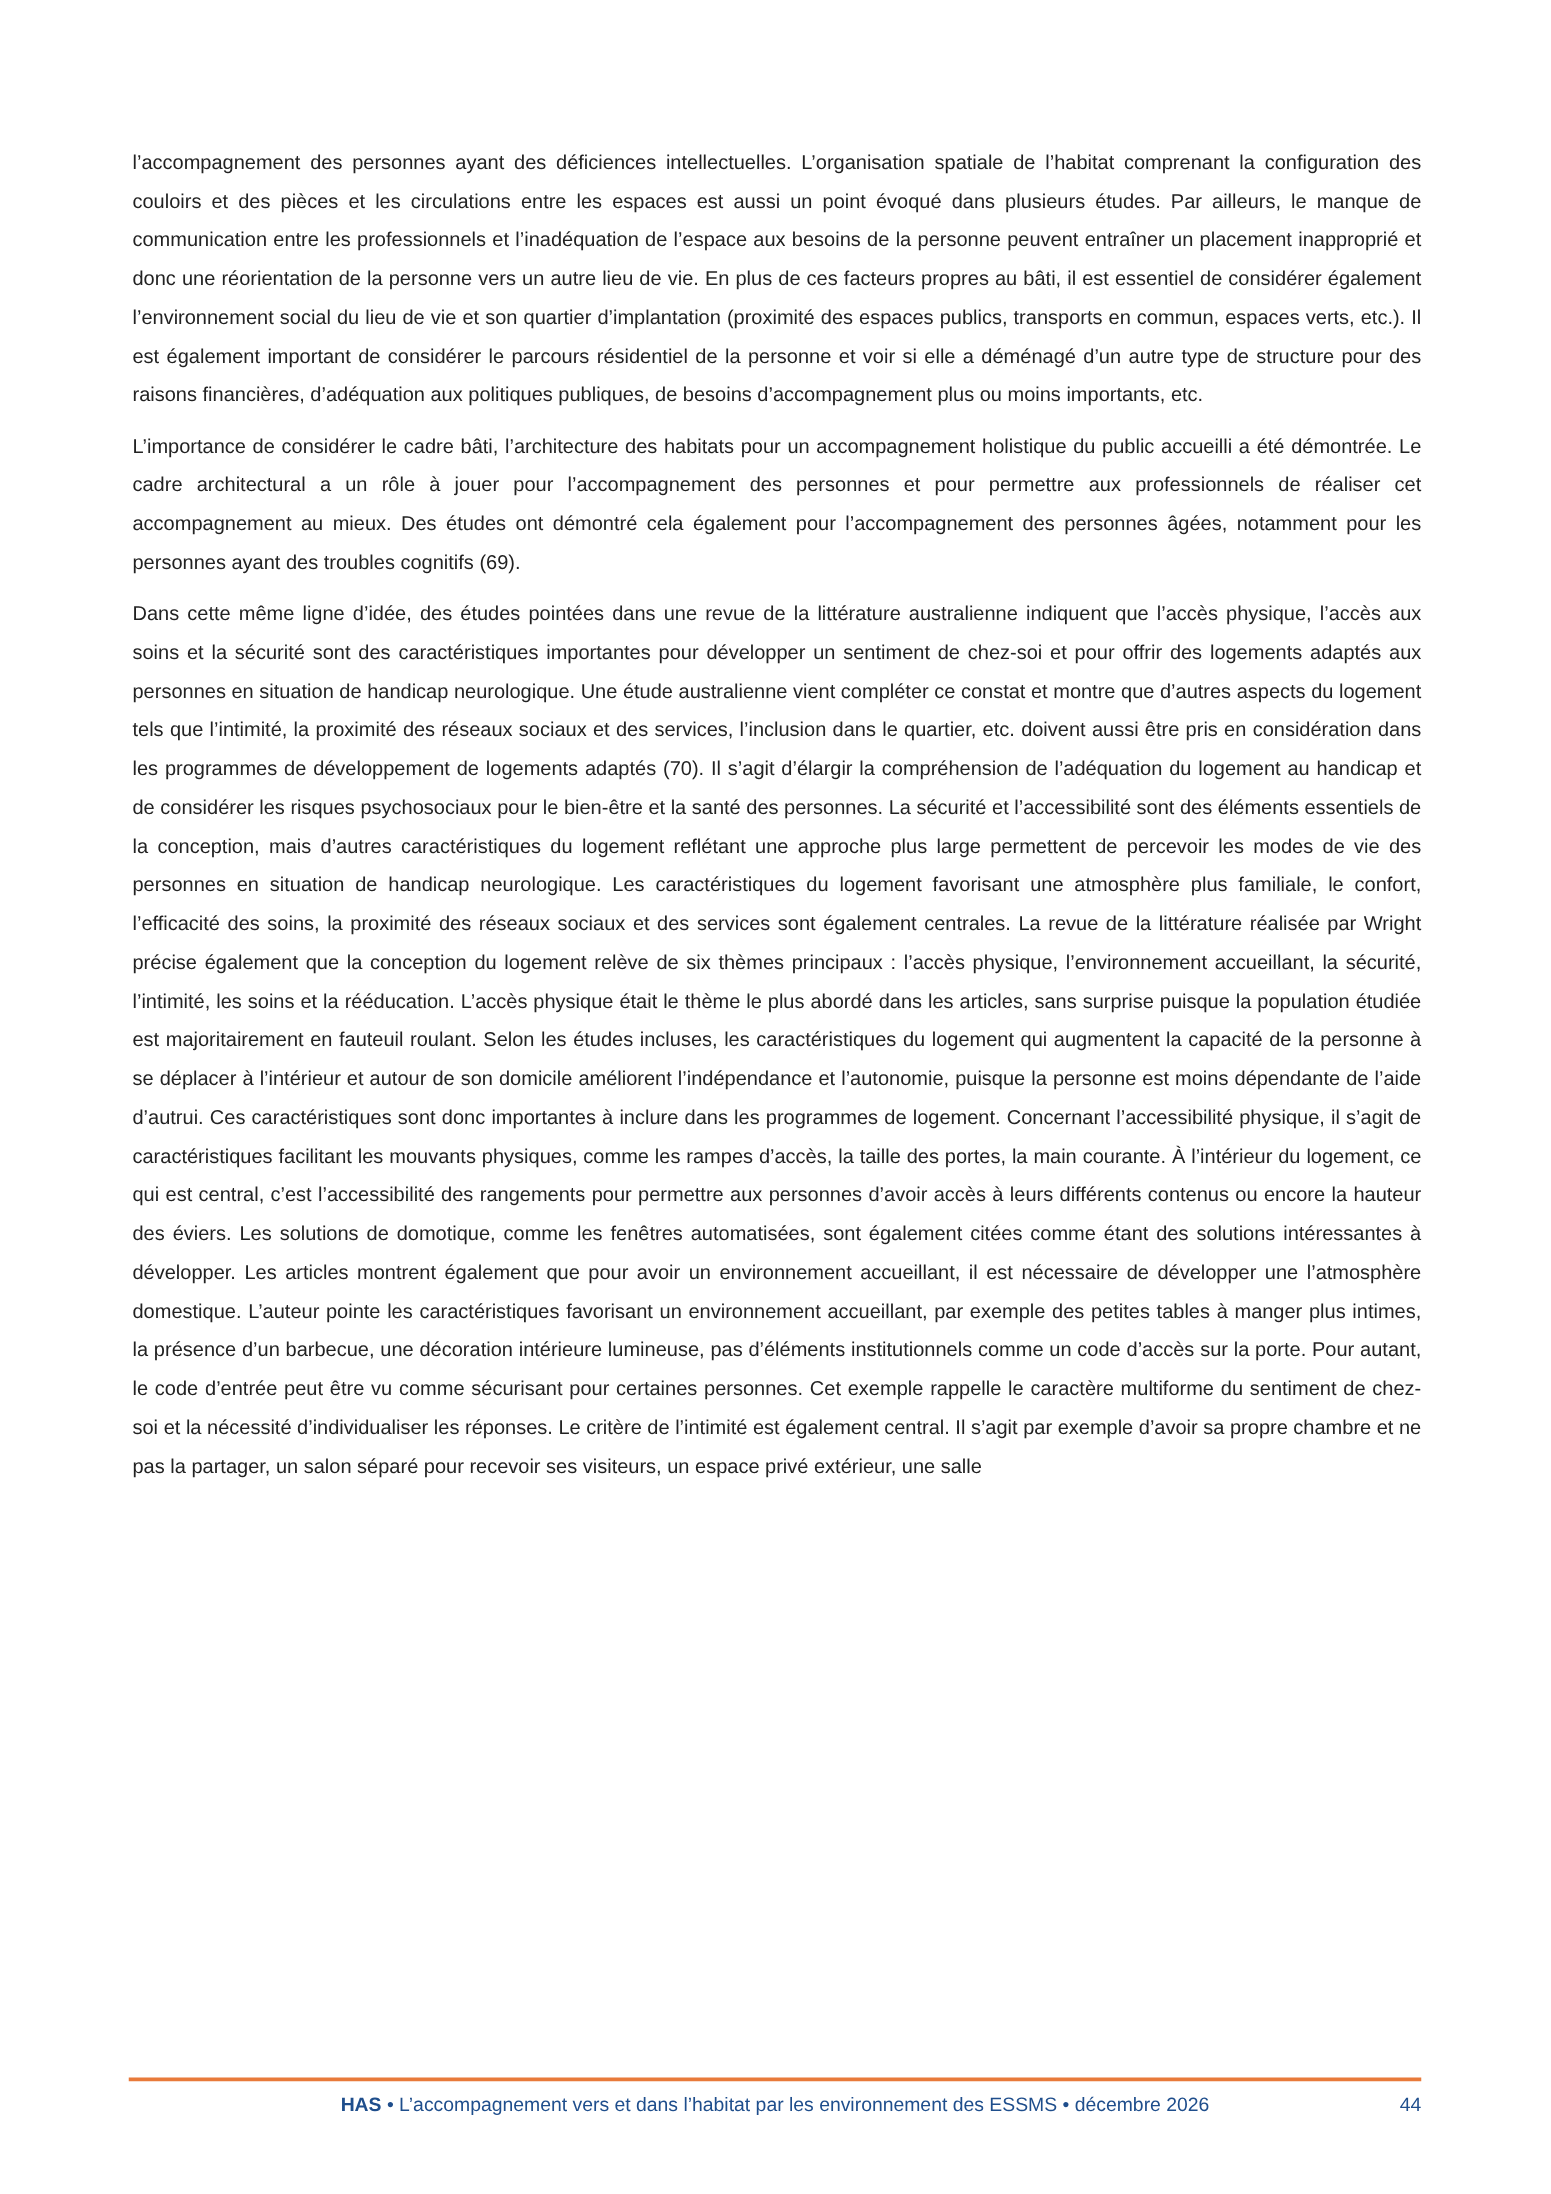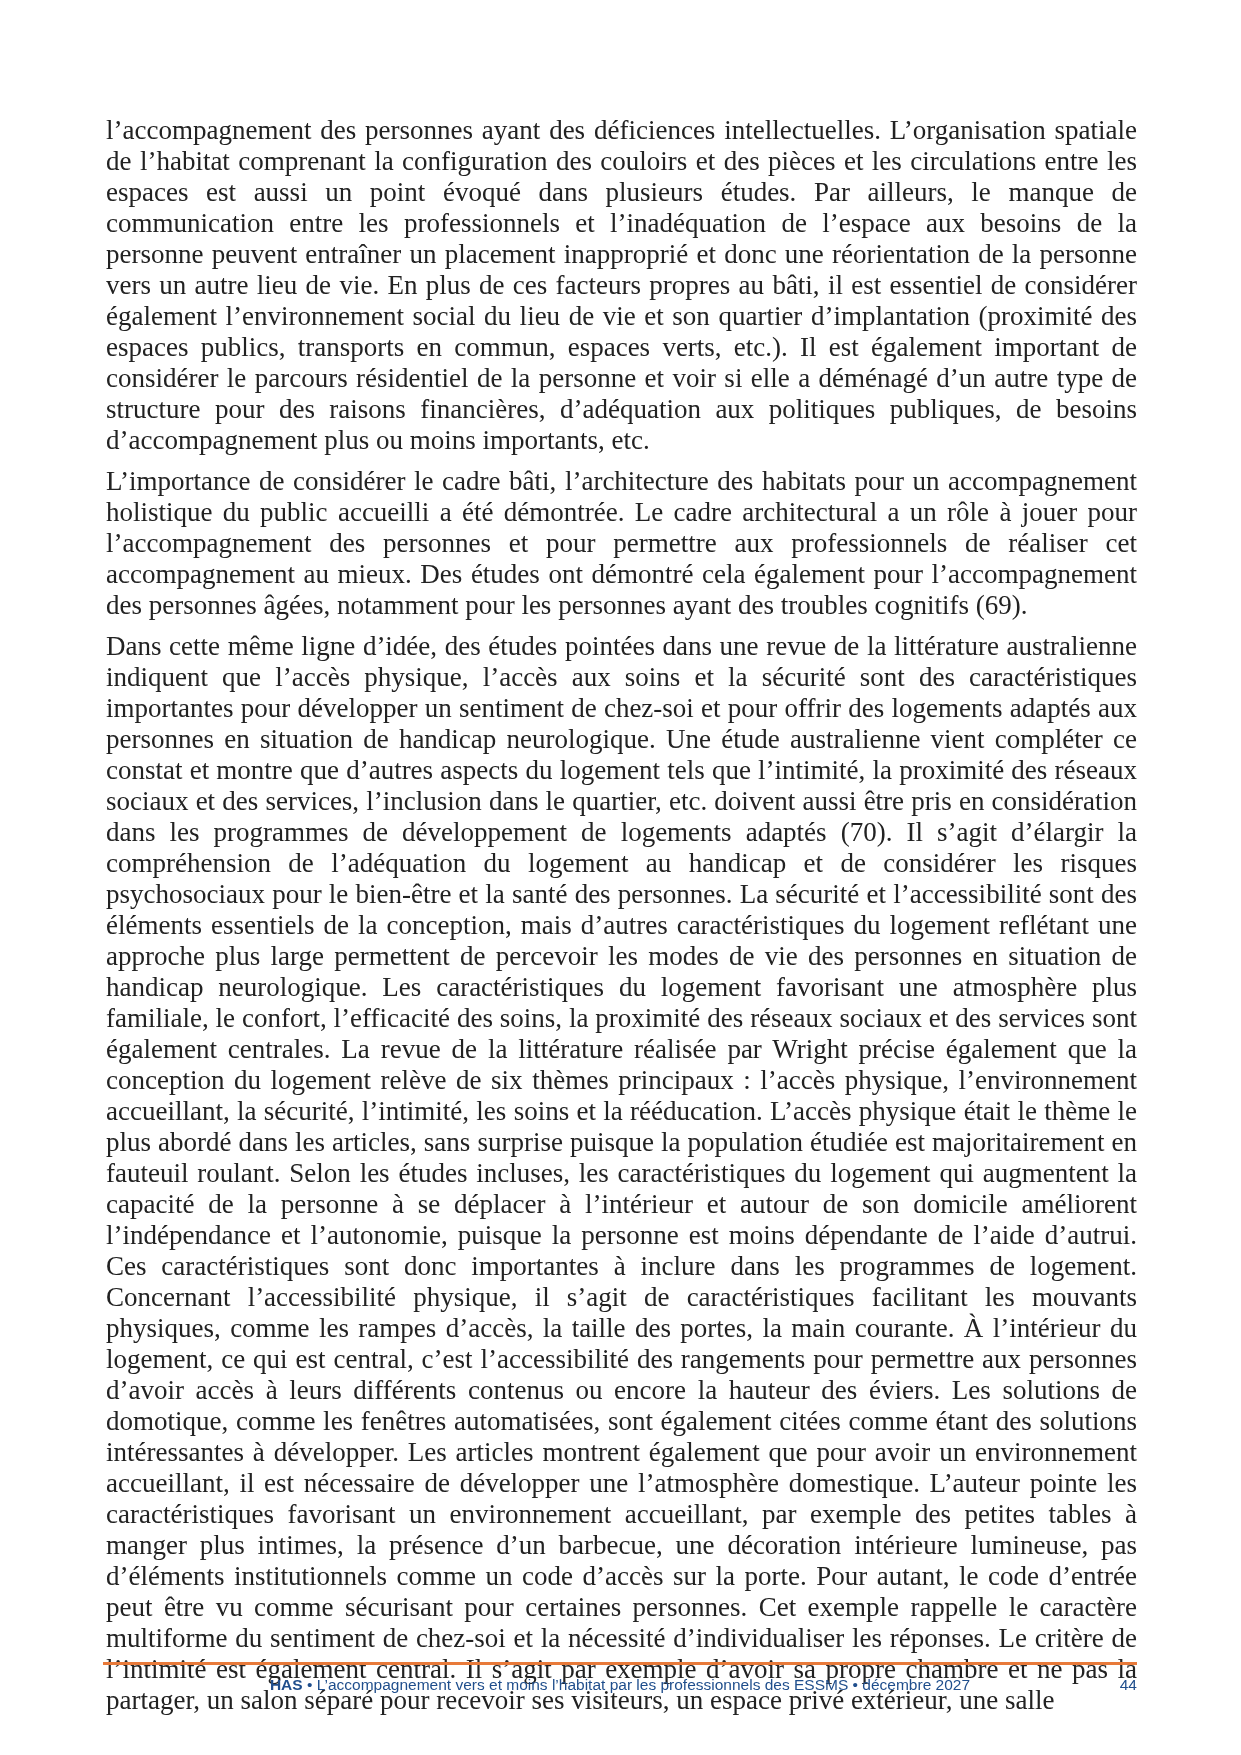--- a/index.html
+++ b/index.html
@@ -2,22 +2,22 @@
 <html><head>
   <meta charset="utf-8">
   <style>
     html, body { margin: 0; padding: 0; background: #ffffff; }
     body { width: 1241px; height: 1755px; position: relative; overflow: hidden; }
     .page-body {
       position: absolute;
       left: 106px;
       top: 115px;
       width: 1031px;
-      font-family: Liberation Serif, serif;
-      font-size: 27px;
+      font-family: Liberation Sans, sans-serif;
+      font-size: 16px;
       line-height: 31px;
       color: #222222;
       text-align: justify;
       hyphens: manual;
     }
     .page-body p { margin: 0 0 10px 0; }
     .footer-rule {
       position: absolute;
       left: 103px;
       top: 1662px;
@@ -54,16 +54,16 @@
 <main class="page-body">
   <p>l’accompagnement des personnes ayant des déficiences intellectuelles. L’organisation spatiale de l’ha­bitat comprenant la configuration des couloirs et des pièces et les circulations entre les espaces est aussi un point évoqué dans plusieurs études. Par ailleurs, le manque de communication entre les professionnels et l’inadéquation de l’espace aux besoins de la personne peuvent entraîner un place­ment inapproprié et donc une réorientation de la personne vers un autre lieu de vie. En plus de ces facteurs propres au bâti, il est essentiel de considérer également l’environnement social du lieu de vie et son quartier d’implantation (proximité des espaces publics, transports en commun, espaces verts, etc.). Il est également important de considérer le parcours résidentiel de la personne et voir si elle a déménagé d’un autre type de structure pour des raisons financières, d’adéquation aux politiques pu­bliques, de besoins d’accompagnement plus ou moins importants, etc.</p>
   <p>L’importance de considérer le cadre bâti, l’architecture des habitats pour un accompagnement holis­tique du public accueilli a été démontrée. Le cadre architectural a un rôle à jouer pour l’accompagne­ment des personnes et pour permettre aux professionnels de réaliser cet accompagnement au mieux. Des études ont démontré cela également pour l’accompagnement des personnes âgées, notamment pour les personnes ayant des troubles cognitifs (69).</p>
   <p>Dans cette même ligne d’idée, des études pointées dans une revue de la littérature australienne indi­quent que l’accès physique, l’accès aux soins et la sécurité sont des caractéristiques importantes pour développer un sentiment de chez-soi et pour offrir des logements adaptés aux personnes en situation de handicap neurologique. Une étude australienne vient compléter ce constat et montre que d’autres aspects du logement tels que l’intimité, la proximité des réseaux sociaux et des services, l’inclusion dans le quartier, etc. doivent aussi être pris en considération dans les programmes de développement de logements adaptés (70). Il s’agit d’élargir la compréhension de l’adéquation du logement au handi­cap et de considérer les risques psychosociaux pour le bien-être et la santé des personnes. La sécurité et l’accessibilité sont des éléments essentiels de la conception, mais d’autres caractéristiques du lo­gement reflétant une approche plus large permettent de percevoir les modes de vie des personnes en situation de handicap neurologique. Les caractéristiques du logement favorisant une atmosphère plus familiale, le confort, l’efficacité des soins, la proximité des réseaux sociaux et des services sont égale­ment centrales. La revue de la littérature réalisée par Wright précise également que la conception du logement relève de six thèmes principaux : l’accès physique, l’environnement accueillant, la sécurité, l’intimité, les soins et la rééducation. L’accès physique était le thème le plus abordé dans les articles, sans surprise puisque la population étudiée est majoritairement en fauteuil roulant. Selon les études incluses, les caractéristiques du logement qui augmentent la capacité de la personne à se déplacer à l’intérieur et autour de son domicile améliorent l’indépendance et l’autonomie, puisque la personne est moins dépendante de l’aide d’autrui. Ces caractéristiques sont donc importantes à inclure dans les programmes de logement. Concernant l’accessibilité physique, il s’agit de caractéristiques facilitant les mouvants physiques, comme les rampes d’accès, la taille des portes, la main courante. À l’intérieur du logement, ce qui est central, c’est l’accessibilité des rangements pour permettre aux personnes d’avoir accès à leurs différents contenus ou encore la hauteur des éviers. Les solutions de domotique, comme les fenêtres automatisées, sont également citées comme étant des solutions intéressantes à dévelop­per. Les articles montrent également que pour avoir un environnement accueillant, il est nécessaire de développer une l’atmosphère domestique. L’auteur pointe les caractéristiques favorisant un environ­nement accueillant, par exemple des petites tables à manger plus intimes, la présence d’un barbecue, une décoration intérieure lumineuse, pas d’éléments institutionnels comme un code d’accès sur la porte. Pour autant, le code d’entrée peut être vu comme sécurisant pour certaines personnes. Cet exemple rappelle le caractère multiforme du sentiment de chez-soi et la nécessité d’individualiser les réponses. Le critère de l’intimité est également central. Il s’agit par exemple d’avoir sa propre chambre et ne pas la partager, un salon séparé pour recevoir ses visiteurs, un espace privé extérieur, une salle</p>
 </main>
 
 <div class="footer-rule"></div>
 
 <footer class="footer">
   <div class="footer-center">
-    <span class="footer-brand">HAS</span><span> • </span><span>L’accompagnement vers et moins l’habitat par les professionnels des ESSMS</span><span> • </span><span>décembre 2027</span>
+    <span class="footer-brand">HAS</span><span> • </span><span>L’accompagnement vers et dans l’habitat par les environnement des ESSMS</span><span> • </span><span>décembre 2026</span>
   </div>
   <span class="footer-page">44</span>
 </footer>
 
 </body></html>

